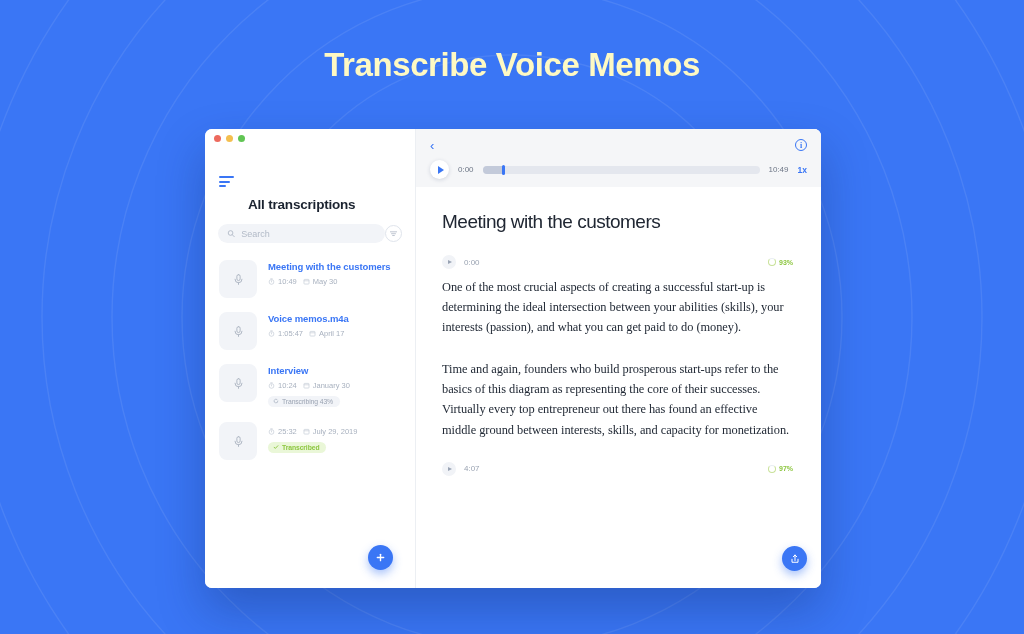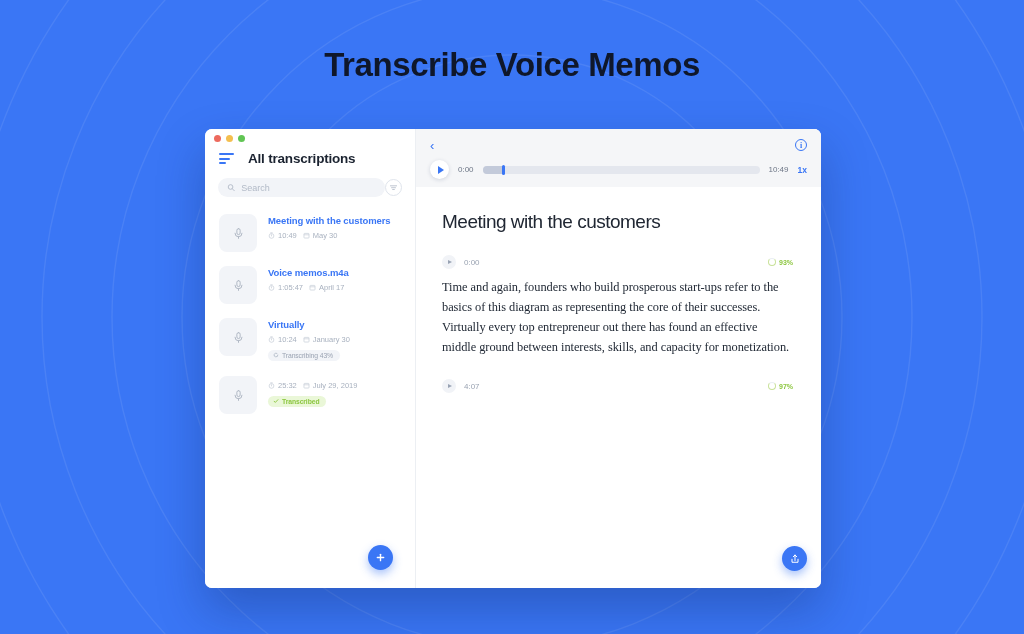--- a/index.html
+++ b/index.html
@@ -16,21 +16,21 @@
   
   .bg-arcs { position: absolute; inset: 0; overflow: hidden; pointer-events: none; }
   .bg-arcs svg { position: absolute; left: 0; top: 0; }
 
   
   .hero-title {
     position: absolute;
     top: 46px;
     left: 0; right: 0;
     text-align: center;
-    color: #0f172a;
+    color: #fef9c3;
     font-size: 33px;
     font-weight: bold;
     letter-spacing: -0.4px;
   }
 
   
   .app-window {
     position: absolute;
     left: 205px;
     top: 129px;
@@ -75,20 +75,21 @@
   .menu-icon i { display: block; height: 2px; border-radius: 1px; background: #3a76f5; }
   .menu-icon i:nth-child(1) { width: 15px; }
   .menu-icon i:nth-child(2) { width: 11px; }
   .menu-icon i:nth-child(3) { width: 7px; }
 
   .sidebar-title {
     font-size: 13.5px;
     font-weight: bold;
     color: #1b2330;
     letter-spacing: -0.2px;
+    margin-top: 46px;
   }
 
   .search-row {
     display: flex;
     align-items: center;
     padding: 2px 13px 10px 13px;
   }
   .search-box {
     flex: 1;
     height: 19px;
@@ -428,21 +429,21 @@
 
       <div class="list-item">
         <div class="thumb">
           <svg width="13" height="13" viewBox="0 0 24 24" fill="none" stroke="#aab3c0" stroke-width="1.7" stroke-linecap="round">
             <rect x="9" y="3" width="6" height="11" rx="3"></rect>
             <path d="M5.5 11.5a6.5 6.5 0 0 0 13 0"></path>
             <line x1="12" y1="18" x2="12" y2="21"></line>
           </svg>
         </div>
         <div class="item-body">
-          <div class="item-title">Virtually</div>
+          <div class="item-title">Interview</div>
           <div class="item-meta">
             <span class="meta-cell">
               <svg width="7" height="7" viewBox="0 0 16 16" fill="none" stroke="#c2c9d4" stroke-width="1.5">
                 <circle cx="8" cy="9" r="5.4"></circle>
                 <line x1="8" y1="9" x2="8" y2="6.2" stroke-linecap="round"></line>
                 <line x1="6.2" y1="1.8" x2="9.8" y2="1.8" stroke-linecap="round"></line>
               </svg>
               <span>10:24</span>
             </span>
             <span class="meta-cell">
@@ -536,20 +537,21 @@
           <span class="seg-play">
               <span class="seg-tri"></span>
             </span>
           <span class="seg-time">0:00</span>
         </span>
         <span class="seg-conf">
           <span class="conf-ring"></span>
           <span class="conf-pct">93%</span>
         </span>
       </div>
+      <div class="seg-text">One of the most crucial aspects of creating a successful start-up is determining the ideal intersection between your abilities (skills), your interests (passion), and what you can get paid to do (money).</div>
 
       <div class="seg-text">Time and again, founders who build prosperous start-ups refer to the basics of this diagram as representing the core of their successes. Virtually every top entrepreneur out there has found an effective middle ground between interests, skills, and capacity for monetization.</div>
 
       <div class="seg-head">
         <span class="seg-left">
           <span class="seg-play">
               <span class="seg-tri"></span>
             </span>
           <span class="seg-time">4:07</span>
         </span>

